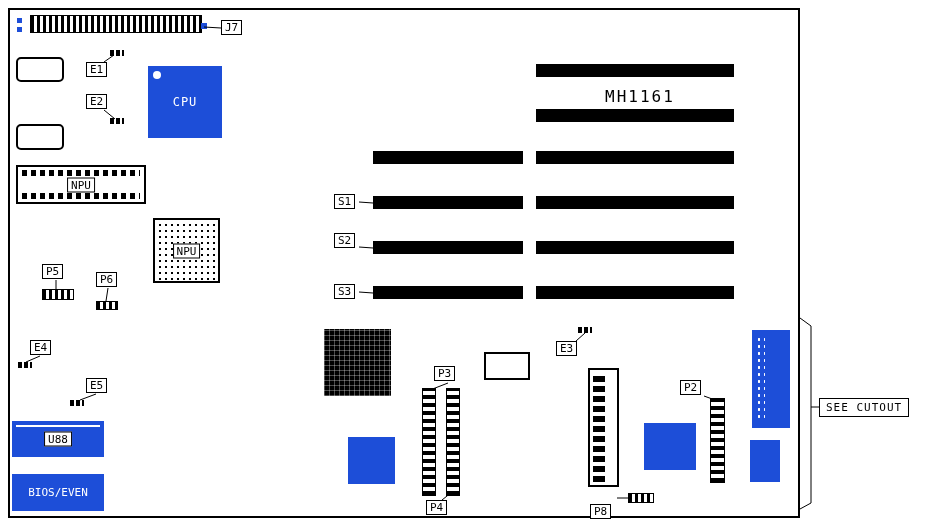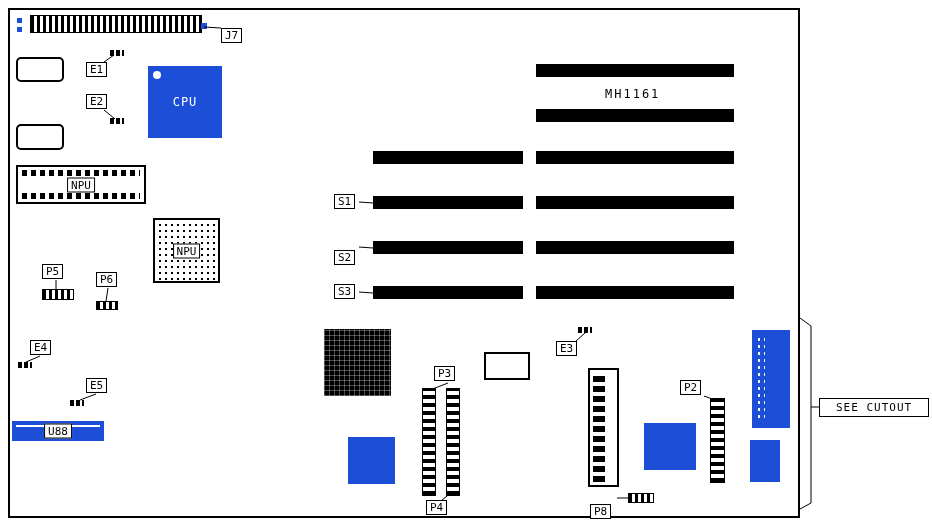--- a/index.html
+++ b/index.html
@@ -15,21 +15,21 @@
   .pins-h{position:absolute;border:1px solid #000;background:repeating-linear-gradient(90deg,#000 0 3px,#fff 3px 6px)}
   .pins-v{position:absolute;border:1px solid #000;background:repeating-linear-gradient(0deg,#000 0 4px,#fff 4px 8px)}
   .jumper{position:absolute;background:repeating-linear-gradient(90deg,#000 0 4px,transparent 4px 6px)}
   .diprow{position:absolute;left:4px;right:4px;height:6px;background:repeating-linear-gradient(90deg,#000 0 5px,transparent 5px 9px)}
   .pga{position:absolute;border:2px solid #000;background-image:radial-gradient(circle,#000 1.2px,transparent 1.4px);background-size:6px 6px;background-position:2px 2px;background-color:#fff}
   .gridchip{position:absolute;background-color:#000;background-image:repeating-linear-gradient(0deg,rgba(255,255,255,.3) 0 1px,transparent 1px 5px),repeating-linear-gradient(90deg,rgba(255,255,255,.3) 0 1px,transparent 1px 5px)}
   .slot{position:absolute;background:#000;height:13px}
   .dotwhite{position:absolute;background:#fff;border-radius:50%}
   .stripe{position:absolute;background:#fff}
   .dbpins{position:absolute;background-image:radial-gradient(circle,#fff 1.1px,transparent 1.3px);background-size:6px 7px}
-  .model-txt{position:absolute;font-size:12px;letter-spacing:2px}
+  .model-txt{position:absolute;font-size:16px;letter-spacing:2px}
   svg.leads{position:absolute;left:0;top:0;z-index:5;pointer-events:none}
 </style>
 </head>
 <body>
 
 <div class="canvas">
 
   <div class="outline" style="left:8px;top:8px;width:792px;height:510px"></div>
 
   <div class="blk" style="left:17px;top:18px;width:5px;height:5px"></div>
@@ -91,27 +91,30 @@
     <div class="abs" style="left:3px;top:3px;width:12px;bottom:3px;background:repeating-linear-gradient(0deg,#000 0 6px,transparent 6px 10px)"></div>
   </div>
 
   <div class="blk" style="left:348px;top:437px;width:47px;height:47px"></div>
   <div class="blk" style="left:644px;top:423px;width:52px;height:47px"></div>
 
   <div class="pins-v" style="left:710px;top:398px;width:15px;height:85px"></div>
 
   <div class="pins-h" style="left:628px;top:493px;width:26px;height:10px"></div>
 
-  <div class="blk" style="left:12px;top:421px;width:92px;height:20px">
+  <div class="blk" style="left:12px;top:421px;width:92px;height:36px">
     <div class="stripe" style="left:4px;right:4px;top:4px;height:2px"></div>
     <div class="sock-lbl">U88</div>
   </div>
 
 
 
+  <div class="blk chip-txt" style="left:12px;top:474px;width:92px;height:37px;font-size:11px;letter-spacing:0">
+    <span>BIOS/EVEN</span>
+  </div>
 
   <div class="blk" style="left:752px;top:330px;width:38px;height:98px">
     <div class="dbpins" style="left:4px;top:6px;width:9px;bottom:6px"></div>
   </div>
   <div class="blk" style="left:750px;top:440px;width:30px;height:42px"></div>
 
   <svg class="leads" width="932" height="527">
     <g stroke="#000" stroke-width="1" fill="none">
       <line x1="204" y1="27" x2="221" y2="28"></line>
       <line x1="104" y1="62" x2="114" y2="55"></line>
@@ -126,30 +129,30 @@
       <line x1="576" y1="341" x2="585" y2="333"></line>
       <line x1="448" y1="383" x2="430" y2="390"></line>
       <line x1="442" y1="500" x2="452" y2="492"></line>
       <line x1="704" y1="396" x2="715" y2="400"></line>
       <line x1="617" y1="498" x2="628" y2="498"></line>
       <line x1="811" y1="407" x2="819" y2="407"></line>
       <polyline points="800,318 811,326 811,503 800,509"></polyline>
     </g>
   </svg>
 
-  <div class="lbl" style="left:221px;top:28px">J7</div>
+  <div class="lbl" style="left:221px;top:20px">J7</div>
   <div class="lbl" style="left:86px;top:62px">E1</div>
   <div class="lbl" style="left:86px;top:94px">E2</div>
   <div class="lbl" style="left:42px;top:264px">P5</div>
   <div class="lbl" style="left:96px;top:272px">P6</div>
   <div class="lbl" style="left:30px;top:340px">E4</div>
   <div class="lbl" style="left:86px;top:378px">E5</div>
   <div class="lbl" style="left:334px;top:194px">S1</div>
-  <div class="lbl" style="left:334px;top:250px">S2</div>
+  <div class="lbl" style="left:334px;top:233px">S2</div>
   <div class="lbl" style="left:334px;top:284px">S3</div>
   <div class="lbl" style="left:556px;top:341px">E3</div>
   <div class="lbl" style="left:434px;top:366px">P3</div>
   <div class="lbl" style="left:426px;top:500px">P4</div>
   <div class="lbl" style="left:680px;top:380px">P2</div>
   <div class="lbl" style="left:590px;top:504px">P8</div>
-  <div class="lbl" style="left:819px;top:398px;padding:2px 16px;letter-spacing:1px">SEE CUTOUT</div>
+  <div class="lbl" style="left:819px;top:398px;padding:2px 6px;letter-spacing:1px">SEE CUTOUT</div>
 
 </div>
 
 </body></html>

